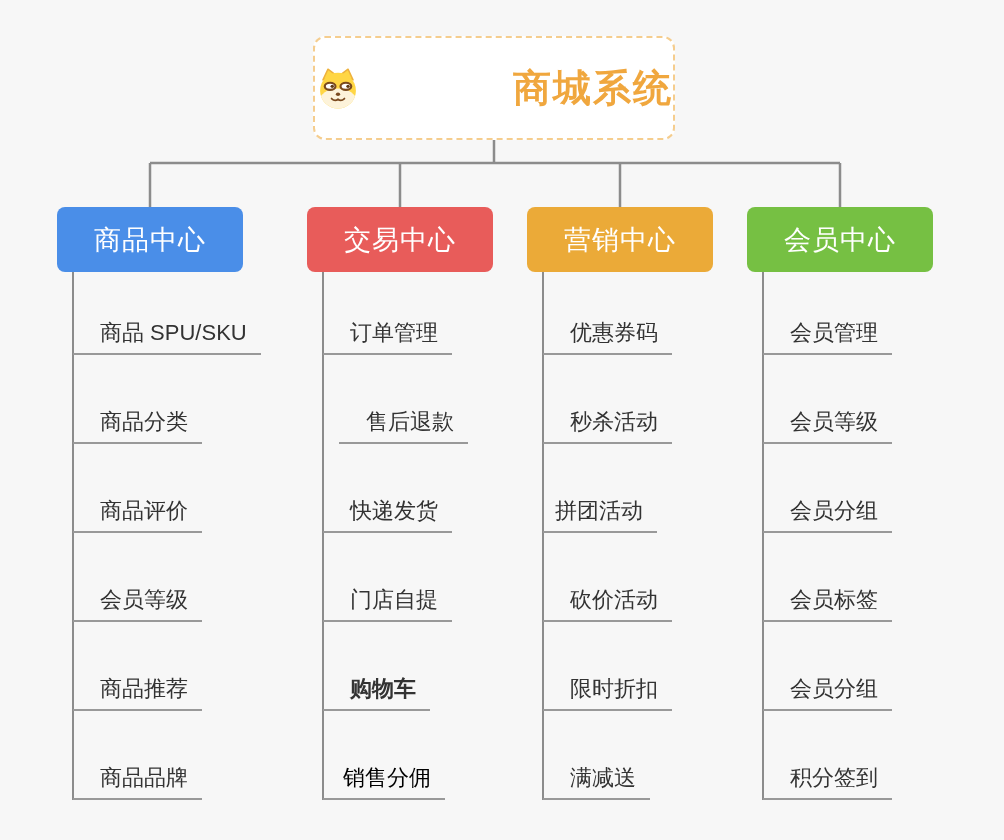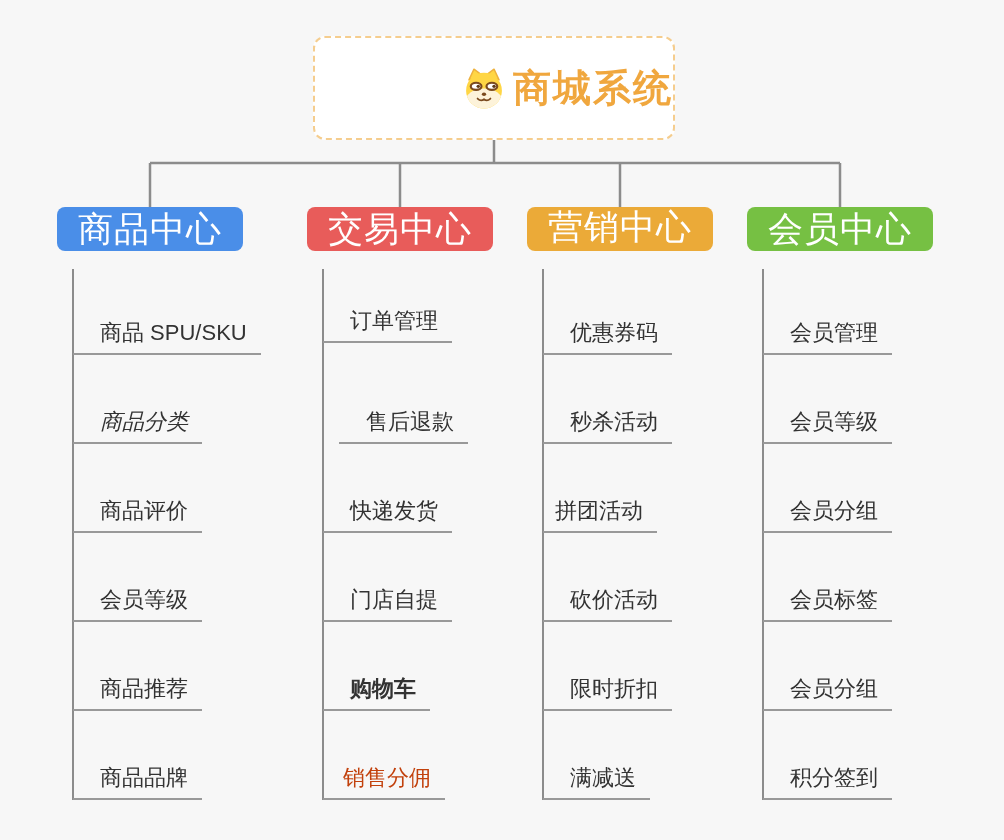--- a/index.html
+++ b/index.html
@@ -5,28 +5,28 @@
   html,body { margin:0; padding:0; }
   body { font-family:"Liberation Sans","DejaVu Sans",sans-serif; }
   .canvas {
     position:relative; width:1004px; height:840px;
     overflow:hidden;
   }
   .root-node {
     position:absolute; left:313px; top:36px; width:362px; height:104px;
     background:#ffffff; border:2px dashed #f5cd8e; border-radius:12px;
     box-sizing:border-box;
-    display:flex; align-items:center; justify-content:flex-end; gap:6px;
+    display:flex; align-items:center; justify-content:space-between; gap:6px;
     cursor:pointer;
   }
   .root-title { font-size:38px; font-weight:600; letter-spacing:2px; }
   .branch-box {
-    position:absolute; width:186px; height:44px; border-radius:8px;
+    position:absolute; width:186px; height:65px; border-radius:8px;
     display:flex; align-items:center; justify-content:center;
-    color:#ffffff; font-size:35px; letter-spacing:1px; cursor:pointer;
+    color:#ffffff; font-size:27px; letter-spacing:1px; cursor:pointer;
     box-sizing:border-box;
   }
   .child-item {
     position:absolute; white-space:nowrap;
     font-size:22px; line-height:26px;
     padding:0 14px 7px 27px;
     border-bottom:2px solid #999999;
     cursor:pointer;
   }
   svg.lines { position:absolute; left:0; top:0; }
@@ -62,35 +62,35 @@
       </svg>
     </span>
     <span class="root-title" style="color: rgb(240, 167, 62);">商城系统</span>
   </div>
 
   <div id="branches">
       <div class="branch-box" style="left: 57px; top: 207px; background: rgb(74, 142, 232);">
         <span>商品中心</span>
       </div>
       <div class="child-item" style="left: 73px; top: 320px; color: rgb(51, 51, 51); border-bottom-color: rgb(153, 153, 153);">商品 SPU/SKU</div>
-      <div class="child-item" style="left: 73px; top: 409px; color: rgb(51, 51, 51); border-bottom-color: rgb(153, 153, 153); font-style: italic;">商品分类</div>
+      <div class="child-item" style="left: 73px; top: 409px; color: rgb(51, 51, 51); border-bottom-color: rgb(153, 153, 153);">商品分类</div>
       <div class="child-item" style="left: 73px; top: 498px; color: rgb(51, 51, 51); border-bottom-color: rgb(153, 153, 153);">商品评价</div>
       <div class="child-item" style="left: 73px; top: 587px; color: rgb(51, 51, 51); border-bottom-color: rgb(153, 153, 153);">会员等级</div>
       <div class="child-item" style="left: 73px; top: 676px; color: rgb(51, 51, 51); border-bottom-color: rgb(153, 153, 153);">商品推荐</div>
       <div class="child-item" style="left: 73px; top: 765px; color: rgb(51, 51, 51); border-bottom-color: rgb(153, 153, 153);">商品品牌</div>
       <div class="branch-box" style="left: 307px; top: 207px; background: rgb(232, 92, 90);">
         <span>交易中心</span>
       </div>
-      <div class="child-item" style="left: 323px; top: 308px; color: rgb(51, 51, 51); border-bottom-color: rgb(153, 153, 153);">订单管理</div>
+      <div class="child-item" style="left: 323px; top: 320px; color: rgb(51, 51, 51); border-bottom-color: rgb(153, 153, 153);">订单管理</div>
       <div class="child-item" style="left: 339px; top: 409px; color: rgb(51, 51, 51); border-bottom-color: rgb(153, 153, 153);">售后退款</div>
       <div class="child-item" style="left: 323px; top: 498px; color: rgb(51, 51, 51); border-bottom-color: rgb(153, 153, 153);">快递发货</div>
       <div class="child-item" style="left: 323px; top: 587px; color: rgb(51, 51, 51); border-bottom-color: rgb(153, 153, 153);">门店自提</div>
       <div class="child-item" style="left: 323px; top: 676px; color: rgb(51, 51, 51); border-bottom-color: rgb(153, 153, 153); font-weight: bold;">购物车</div>
-      <div class="child-item" style="left: 323px; top: 765px; color: #c2410c; border-bottom-color: rgb(153, 153, 153); padding-left: 20px;">销售分佣</div>
-      <div class="branch-box" style="left: 527px; top: 207px; background: rgb(235, 170, 56); align-items: flex-end;">
+      <div class="child-item" style="left: 323px; top: 765px; color: #000000; border-bottom-color: rgb(153, 153, 153); padding-left: 20px;">销售分佣</div>
+      <div class="branch-box" style="left: 527px; top: 207px; background: rgb(235, 170, 56);">
         <span>营销中心</span>
       </div>
       <div class="child-item" style="left: 543px; top: 320px; color: rgb(51, 51, 51); border-bottom-color: rgb(153, 153, 153);">优惠券码</div>
       <div class="child-item" style="left: 543px; top: 409px; color: rgb(51, 51, 51); border-bottom-color: rgb(153, 153, 153);">秒杀活动</div>
       <div class="child-item" style="left: 543px; top: 498px; color: rgb(51, 51, 51); border-bottom-color: rgb(153, 153, 153); padding-left: 12px;">拼团活动</div>
       <div class="child-item" style="left: 543px; top: 587px; color: rgb(51, 51, 51); border-bottom-color: rgb(153, 153, 153);">砍价活动</div>
       <div class="child-item" style="left: 543px; top: 676px; color: rgb(51, 51, 51); border-bottom-color: rgb(153, 153, 153);">限时折扣</div>
       <div class="child-item" style="left: 543px; top: 765px; color: rgb(51, 51, 51); border-bottom-color: rgb(153, 153, 153);">满减送</div>
       <div class="branch-box" style="left: 747px; top: 207px; background: rgb(118, 192, 67);">
         <span>会员中心</span>

